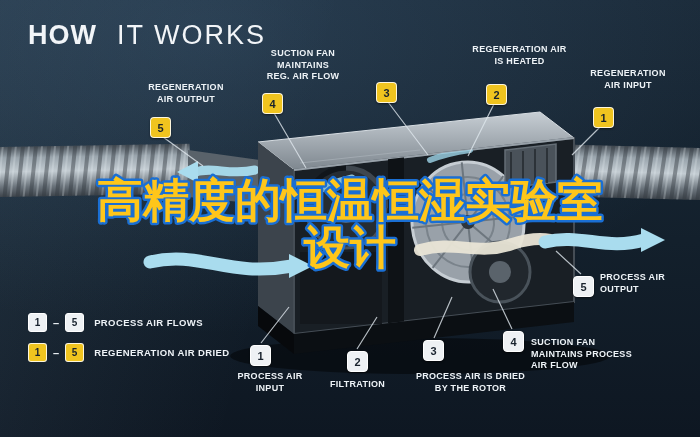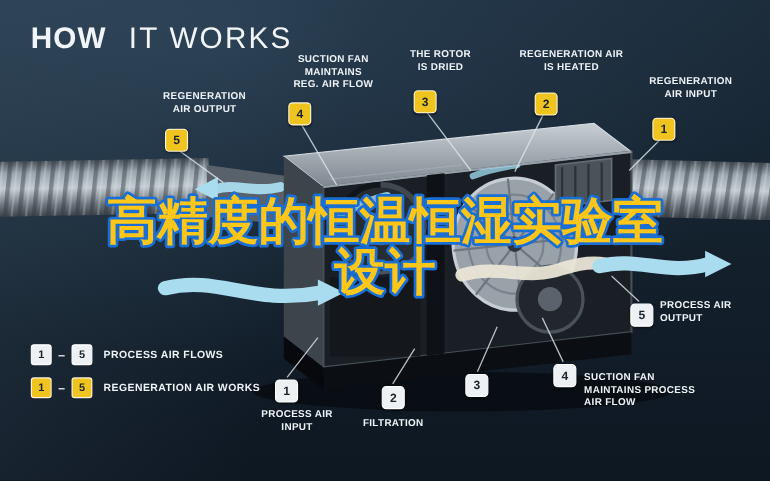--- a/index.html
+++ b/index.html
@@ -153,40 +153,40 @@
 
   <div class="callout-label" style="left:132px;top:82px;width:108px;">REGENERATION
 AIR OUTPUT</div>
   <div class="chip regen" style="left:150px;top:117px;">5</div>
 
   <div class="callout-label" style="left:248px;top:48px;width:110px;">SUCTION FAN
 MAINTAINS
 REG. AIR FLOW</div>
   <div class="chip regen" style="left:262px;top:93px;">4</div>
 
-  <div class="callout-label" style="left:358px;top:44px;width:85px;">THE ROTOR
-IS DRIED</div>
   <div class="chip regen" style="left:376px;top:82px;">3</div>
 
   <div class="callout-label" style="left:462px;top:44px;width:115px;">REGENERATION AIR
 IS HEATED</div>
   <div class="chip regen" style="left:486px;top:84px;">2</div>
 
   <div class="callout-label" style="left:578px;top:68px;width:100px;">REGENERATION
 AIR INPUT</div>
   <div class="chip regen" style="left:593px;top:107px;">1</div>
 
   <div class="chip process" style="left:250px;top:345px;">1</div>
   <div class="callout-label" style="left:225px;top:371px;width:90px;">PROCESS AIR
 INPUT</div>
 
   <div class="chip process" style="left:347px;top:351px;">2</div>
   <div class="callout-label" style="left:310px;top:379px;width:95px;">FILTRATION</div>
 
   <div class="chip process" style="left:423px;top:340px;">3</div>
+  <div class="callout-label" style="left:398px;top:371px;width:145px;">PROCESS AIR IS DRIED
+BY THE ROTOR</div>
 
   <div class="chip process" style="left:503px;top:331px;">4</div>
   <div class="callout-label align-left" style="left:531px;top:337px;width:110px;">SUCTION FAN
 MAINTAINS PROCESS
 AIR FLOW</div>
 
   <div class="chip process" style="left:573px;top:276px;">5</div>
   <div class="callout-label align-left" style="left:600px;top:272px;width:85px;">PROCESS AIR
 OUTPUT</div>
 
@@ -195,16 +195,16 @@
     <span class="legend-chip process">1</span>
     <span class="legend-dash">–</span>
     <span class="legend-chip process">5</span>
     <span class="legend-label">PROCESS AIR FLOWS</span>
   </div>
 
   <div class="legend-row" style="top:343px;">
     <span class="legend-chip regen">1</span>
     <span class="legend-dash">–</span>
     <span class="legend-chip regen">5</span>
-    <span class="legend-label">REGENERATION AIR WORKS</span>
+    <span class="legend-label">REGENERATION AIR DRIED</span>
   </div>
 
 </div>
 
 </body></html>

